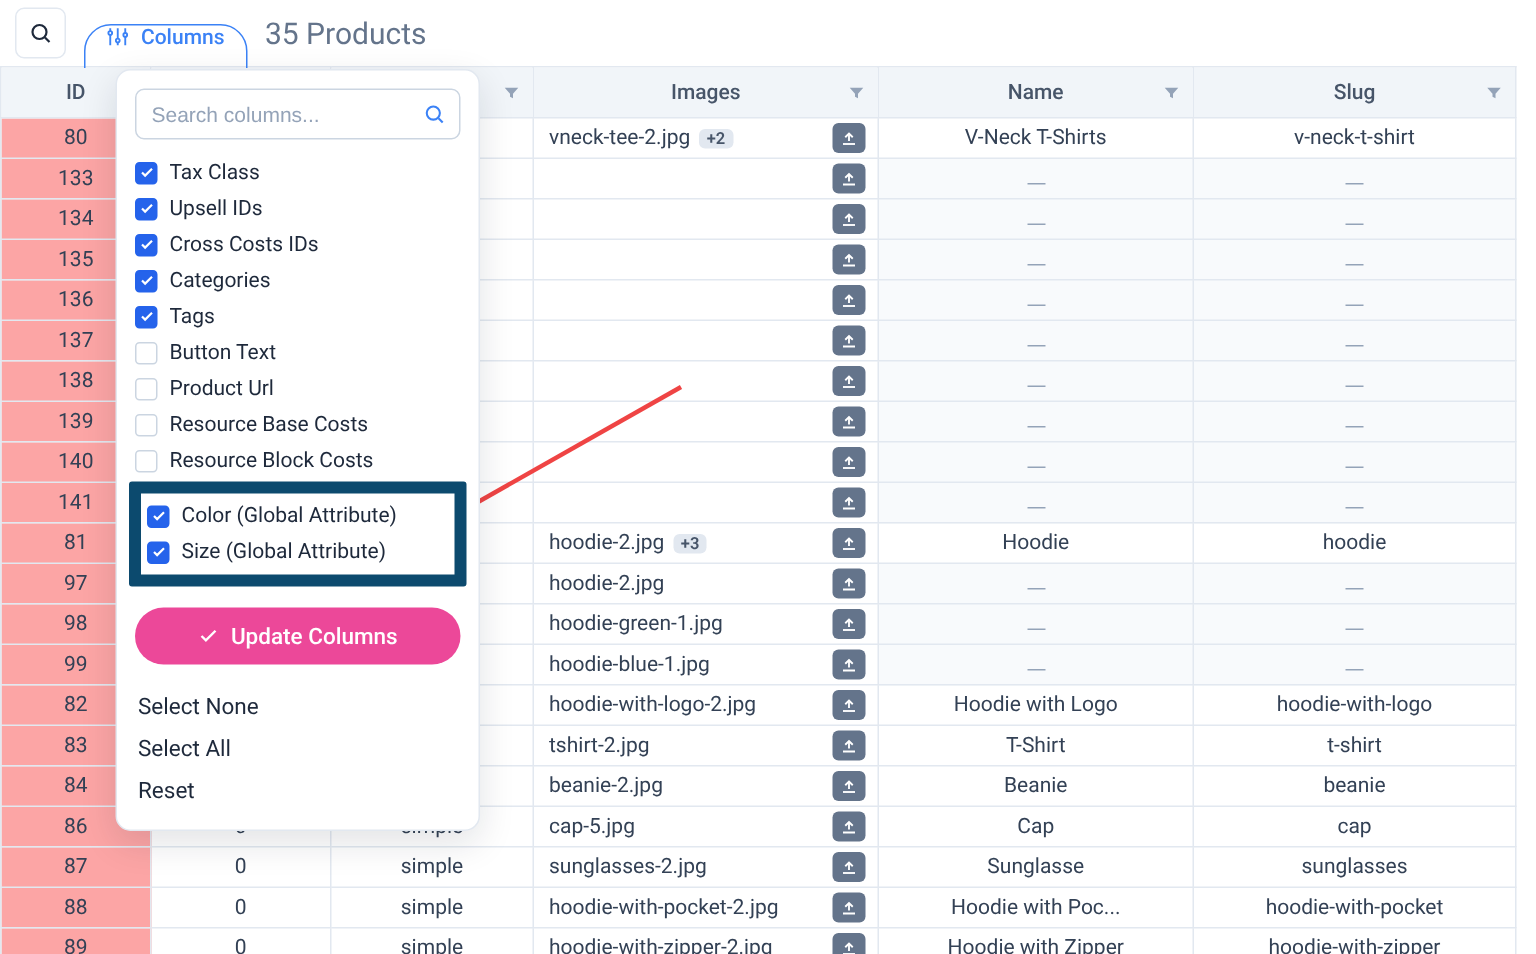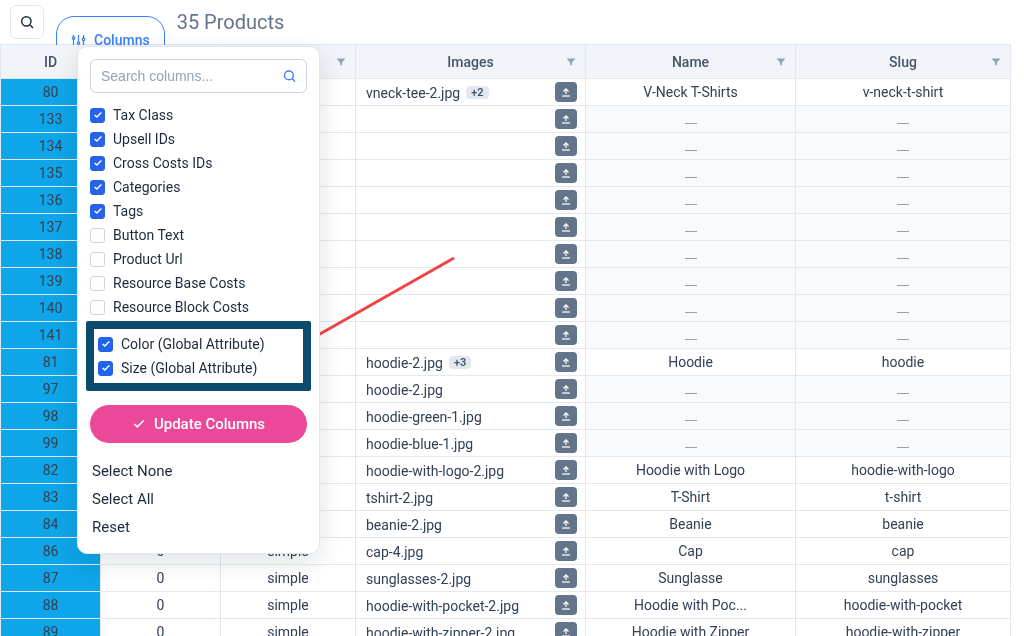--- a/index.html
+++ b/index.html
@@ -2,37 +2,37 @@
 <html><head>
 <meta charset="utf-8">
 <style>
   * { box-sizing: border-box; }
   html, body { margin: 0; padding: 0; font-family: -apple-system, BlinkMacSystemFont, "Segoe UI", Roboto, sans-serif; font-size: 14px; color: #1e293b; background: #fff; }
   .app { width: 1024px; height: 636px; position: relative; overflow: hidden; }
 
   
   .toolbar { display: flex; align-items: center; height: 44px; padding: 0 10px; gap: 12px; }
   .tbtn-search { width: 34px; height: 34px; border: 1px solid #e2e8f0; border-radius: 6px; display: flex; align-items: center; justify-content: center; cursor: pointer; }
-  .tbtn-columns { height: 49px; padding: 0 14px; border: 1px solid #3b82f6; border-radius: 18px; display: flex; align-items: center; gap: 8px; color: #3b82f6; font-weight: 500; cursor: pointer; margin-top: 36px; }
+  .tbtn-columns { height: 49px; padding: 0 14px; border: 1px solid #3b82f6; border-radius: 18px; display: flex; align-items: flex-start; gap: 8px; color: #3b82f6; font-weight: 500; cursor: pointer; margin-top: 36px; }
   .tbtn-columns svg { color: #3b82f6; }
   .count-label { color: #64748b; font-size: 20px; }
 
   
   table { border-collapse: collapse; table-layout: fixed; width: 1010px; }
   thead th { background: #f1f5f9; border: 1px solid #e2e8f0; font-weight: 500; color: #475569; height: 34px; position: relative; font-size: 14px; }
   thead th.id-col { width: 100px; }
   thead th.order-col { width: 120px; }
   thead th.type-col { width: 135px; }
   thead th.images-col { width: 230px; }
   thead th.name-col { width: 210px; }
   thead th.slug-col { width: 215px; }
   .th-label { display: inline-block; }
   .filter-icon { position: absolute; right: 8px; top: 50%; transform: translateY(-50%); color: #94a3b8; display: flex; }
   tbody td { border: 1px solid #e2e8f0; height: 27px; text-align: center; color: #334155; font-size: 14px; padding: 0 6px; }
-  tbody td.id-col { background: #0ea5e9; font-weight: 400;}
+  tbody td.id-col { background: #fca5a5; font-weight: 400;}
   tbody td.images-cell { text-align: left; padding-left: 10px; position: relative; }
   tbody td .img-name { display: inline-block; vertical-align: middle; }
   .img-badge { display: inline-block; background: #e2e8f0; border-radius: 4px; padding: 0 5px; font-size: 11px; font-weight: 600; color: #475569; margin-left: 6px; vertical-align: middle;}
   .upload-btn { position: absolute; right: 8px; top: 50%; transform: translateY(-50%); width: 22px; height: 20px; background: #64748b; border-radius: 4px; display: flex; align-items: center; justify-content: center; color: #fff; cursor: pointer; }
   .upload-btn svg { width: 12px; height: 12px; }
   tbody td.dash-cell { background: #f8fafc; color: #94a3b8; }
   .dash { width: 12px; height: 1.5px; background: #94a3b8; display: inline-block; }
 
   
   .panel { position: absolute; left: 77px; top: 46px; width: 243px; background: #fff; border: 1px solid #e2e8f0; border-radius: 10px; box-shadow: 0 8px 24px rgba(15,23,42,0.12); padding-bottom: 12px; z-index: 10; }
@@ -384,21 +384,21 @@
                 <path d="M4 20h16"></path>
               </svg>
             </span></td>
           <td>Beanie</td>
           <td>beanie</td>
         </tr>
         <tr>
           <td class="id-col">86</td>
           <td>0</td>
           <td>simple</td>
-          <td class="images-cell"><span class="img-name">cap-4.jpg</span><span class="upload-btn">
+          <td class="images-cell"><span class="img-name">cap-5.jpg</span><span class="upload-btn">
               <svg viewBox="0 0 24 24" fill="none" stroke="currentColor" stroke-width="2.5">
                 <path d="M12 16V6"></path>
                 <path d="M7 11l5-5 5 5"></path>
                 <path d="M4 20h16"></path>
               </svg>
             </span></td>
           <td>Cap</td>
           <td>cap</td>
         </tr>
         <tr>

